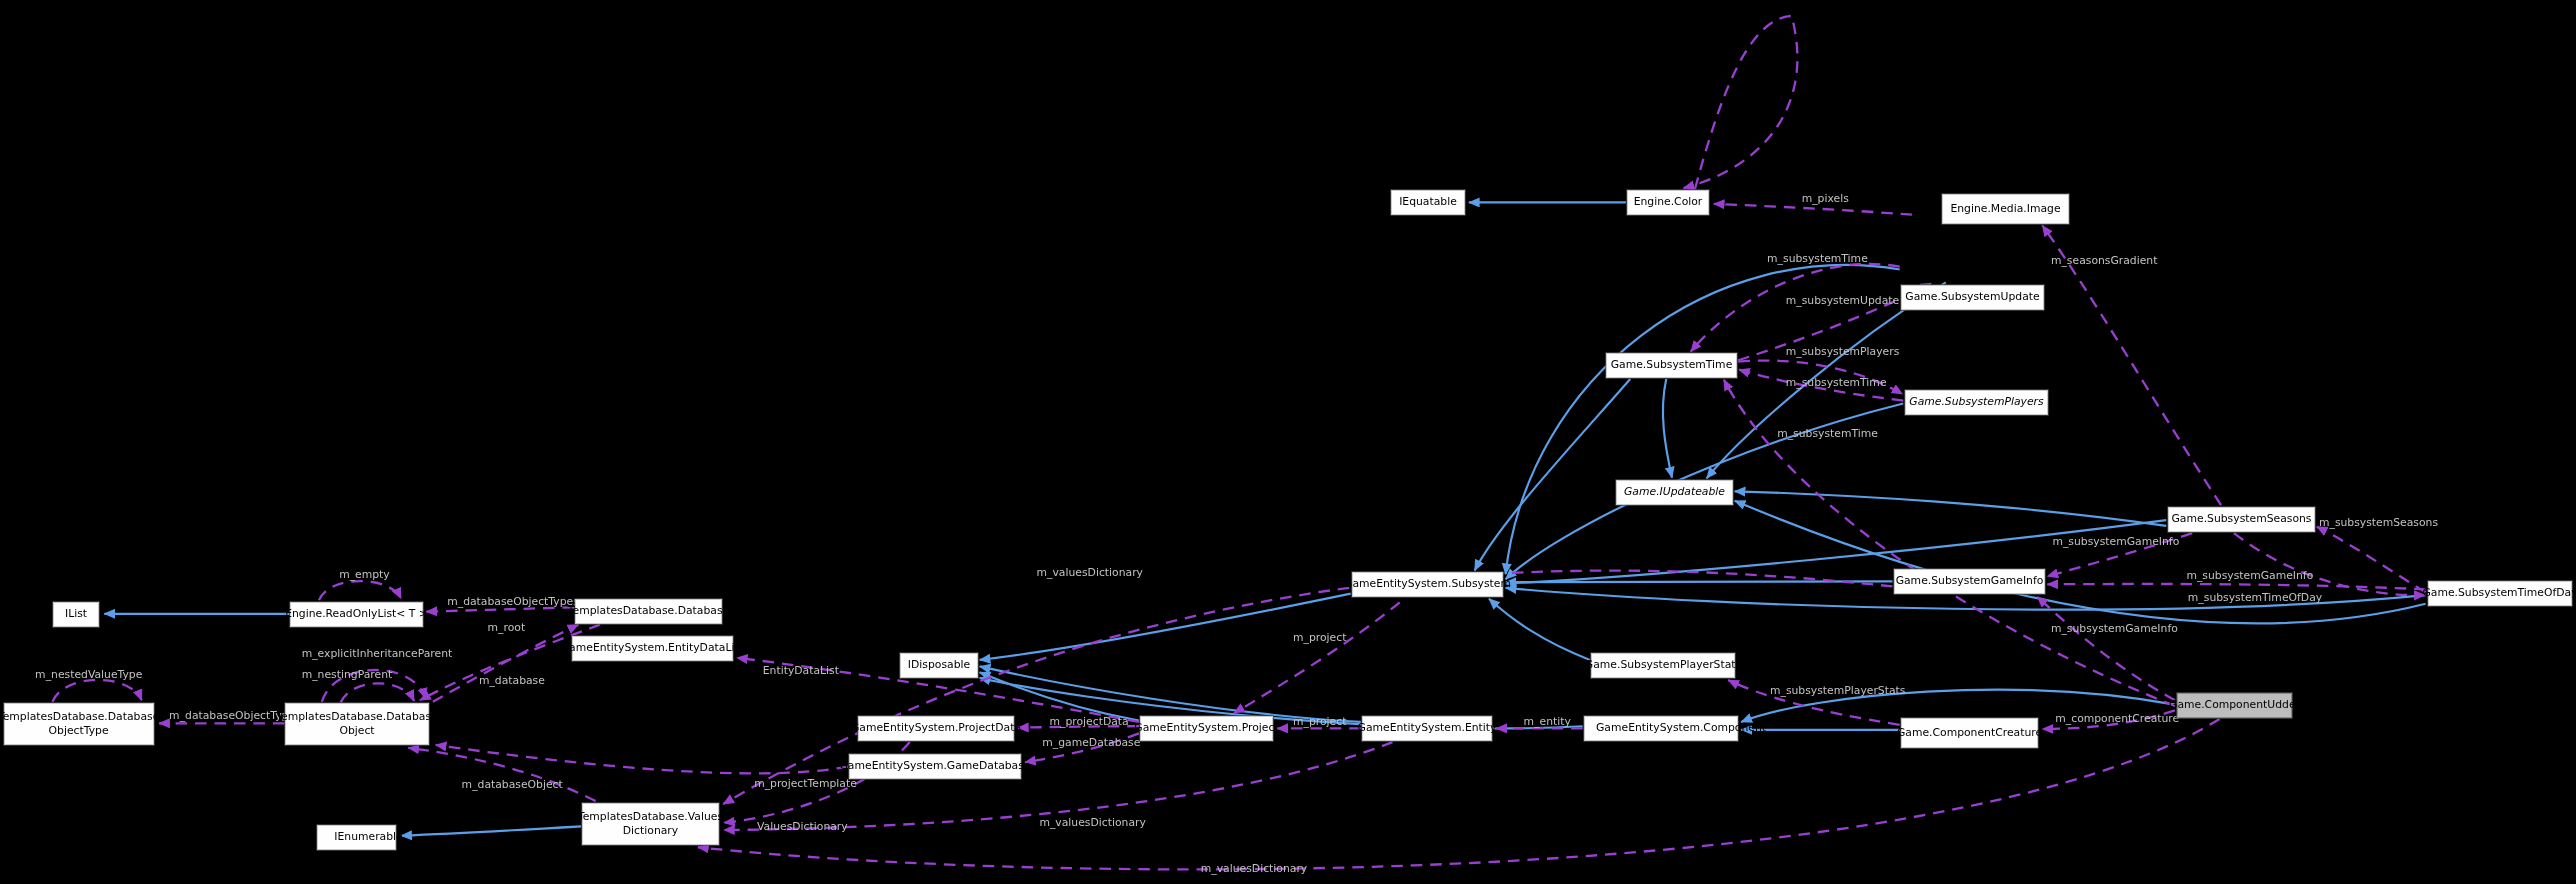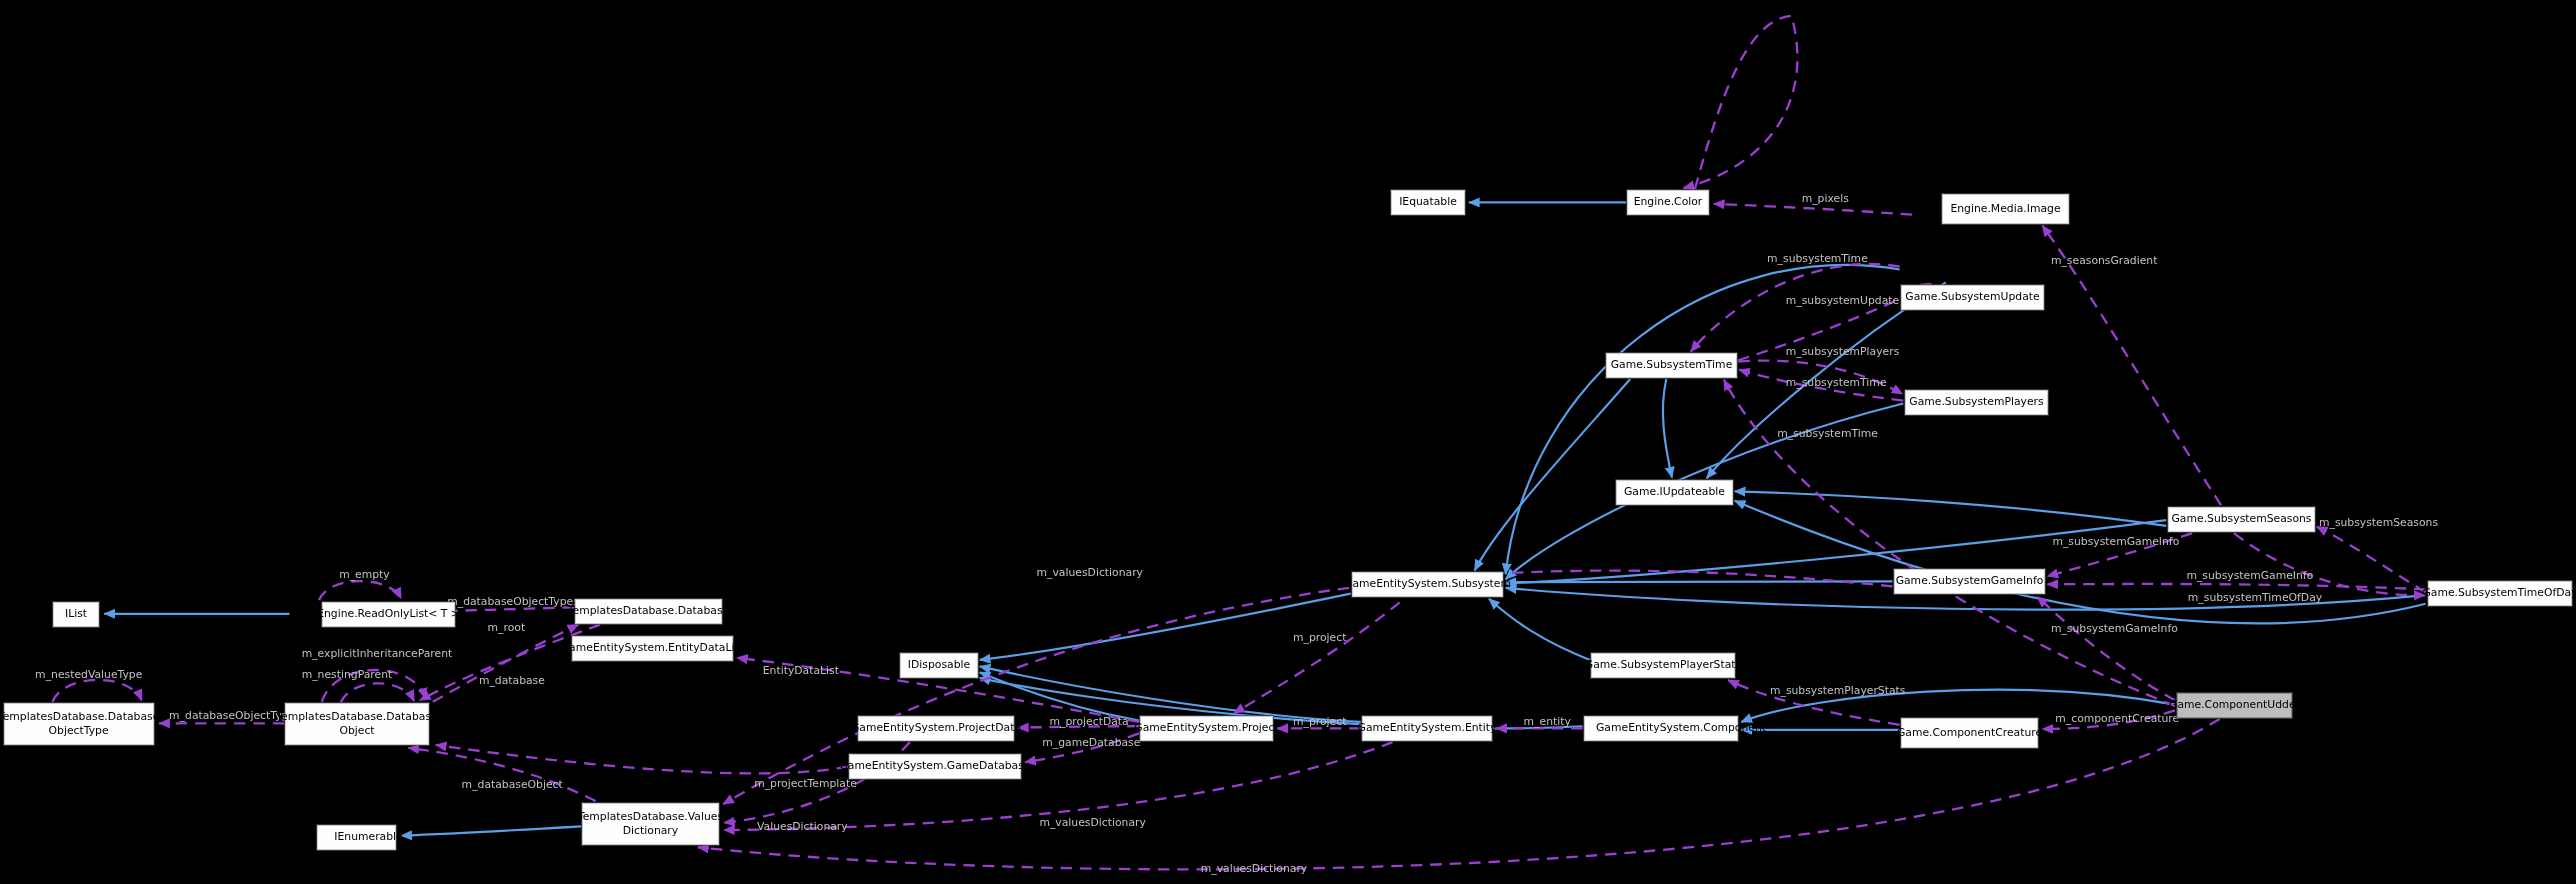--- a/index.html
+++ b/index.html
@@ -141,21 +141,21 @@
         <text x="1050" y="1152" class="edge-label" fill="#c2c2c2">ValuesDictionary</text>
         <text x="1442" y="1146" class="edge-label" fill="#c2c2c2">m_valuesDictionary</text>
         <text x="1666" y="1210" class="edge-label" fill="#c2c2c2">m_valuesDictionary</text>
         <text x="640" y="1094" class="edge-label" fill="#c2c2c2">m_databaseObject</text>
       </g>
   </svg>
   <div id="nodes">
       <div class="node" style="left: 53px; top: 602px; width: 46px; height: 24.5px;">
         <div>IList</div>
       </div>
-      <div class="node" style="left: 290px; top: 602px; width: 133px; height: 24.5px; margin-left: 32px;">
+      <div class="node" style="left: 290px; top: 602px; width: 133px; height: 24.5px;">
         <div>Engine.ReadOnlyList&lt; T &gt;</div>
       </div>
       <div class="node" style="left: 575px; top: 599px; width: 147px; height: 24.5px;">
         <div>TemplatesDatabase.Database</div>
       </div>
       <div class="node" style="left: 572px; top: 636px; width: 161px; height: 24.5px;">
         <div>GameEntitySystem.EntityDataList</div>
       </div>
       <div class="node" style="left: 3.6px; top: 703px; width: 150px; height: 42px;">
         <div>TemplatesDatabase.Database</div>
@@ -173,24 +173,24 @@
       </div>
       <div class="node" style="left: 1914px; top: 194px; width: 127px; height: 30px; margin-left: 28px;">
         <div>Engine.Media.Image</div>
       </div>
       <div class="node" style="left: 1901px; top: 257px; width: 143px; height: 24.5px; margin-top: 28px;">
         <div>Game.SubsystemUpdate</div>
       </div>
       <div class="node" style="left: 1606px; top: 353px; width: 131px; height: 24.5px;">
         <div>Game.SubsystemTime</div>
       </div>
-      <div class="node" style="left: 1905px; top: 390px; width: 143px; height: 24.5px;">
+      <div class="node" style="left: 1905px; top: 390px; width: 143px; height: 24.5px; font-style: italic;">
         <div>Game.SubsystemPlayers</div>
       </div>
-      <div class="node" style="left: 1616px; top: 480px; width: 117px; height: 24.5px;">
+      <div class="node" style="left: 1616px; top: 480px; width: 117px; height: 24.5px; font-style: italic;">
         <div>Game.IUpdateable</div>
       </div>
       <div class="node" style="left: 2168px; top: 507px; width: 147px; height: 24.5px;">
         <div>Game.SubsystemSeasons</div>
       </div>
       <div class="node" style="left: 1352px; top: 572px; width: 151px; height: 24.5px;">
         <div>GameEntitySystem.Subsystem</div>
       </div>
       <div class="node" style="left: 1894px; top: 569px; width: 151px; height: 24.5px;">
         <div>Game.SubsystemGameInfo</div>

